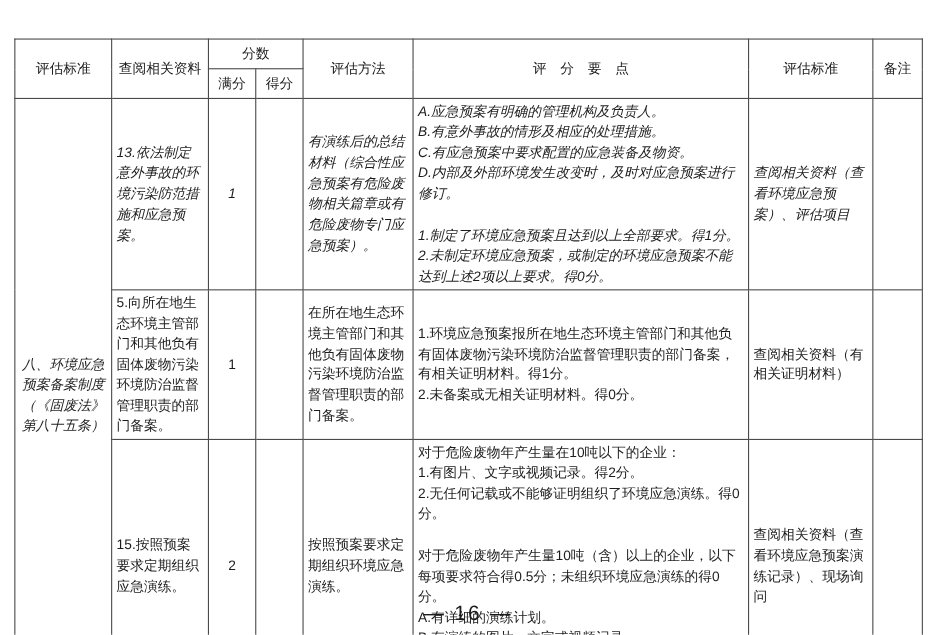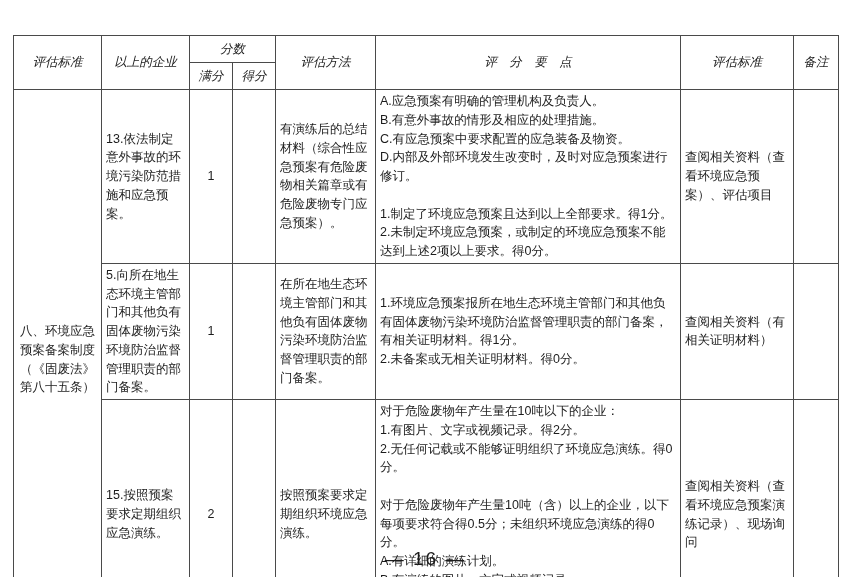--- a/index.html
+++ b/index.html
@@ -26,27 +26,27 @@
   table.eval th, table.eval td {
     border:1px solid #4a4a4a;
     font-size:12.5px;
     font-weight:normal;
     line-height:1.5;
     padding:2px 4px;
     vertical-align:middle;
     overflow:hidden;
     word-break:break-all;
   }
-  table.eval th { text-align:center; padding:1px 2px;font-style:italic; }
+  table.eval th { text-align:center; padding:1px 2px; }
   .c-center { text-align:center; }
   .c-left   { text-align:left; }
   .pre      { white-space:pre-line; }
   .points-cell { padding:2px 3px; }
   tr.hdr  td, tr.hdr th { height:24px; }
-  tr.r13 > td { height:158px; }
+  tr.r13 > td { height:158px;font-style:italic; }
   tr.r14 > td { height:109px; }
   tr.r15 > td { height:196px; }
   .footer {
     position:absolute;
     left:0; right:0;
     bottom:7px;
     text-align:center;
     font-size:19px;
     letter-spacing:2px;
     color:#1c1c1c;
@@ -65,21 +65,21 @@
         <col style="width:43px">
         <col style="width:43px">
       <col style="width:100px">
         <col style="width:305px">
         <col style="width:113px">
         <col style="width:45px">
     </colgroup>
     <tbody>
         <tr class="hdr">
       <th rowspan="2">评估标准</th>
-      <th rowspan="2">以上的企业</th>
+      <th rowspan="2">查阅相关资料</th>
       <th colspan="2">分数</th>
       <th rowspan="2">评估方法</th>
       <th rowspan="2">评　分　要　点</th>
       <th rowspan="2">评估标准</th>
       <th rowspan="2">备注</th>
     </tr>
     <tr class="hdr">
       <th>满分</th>
       <th>得分</th>
     </tr>

